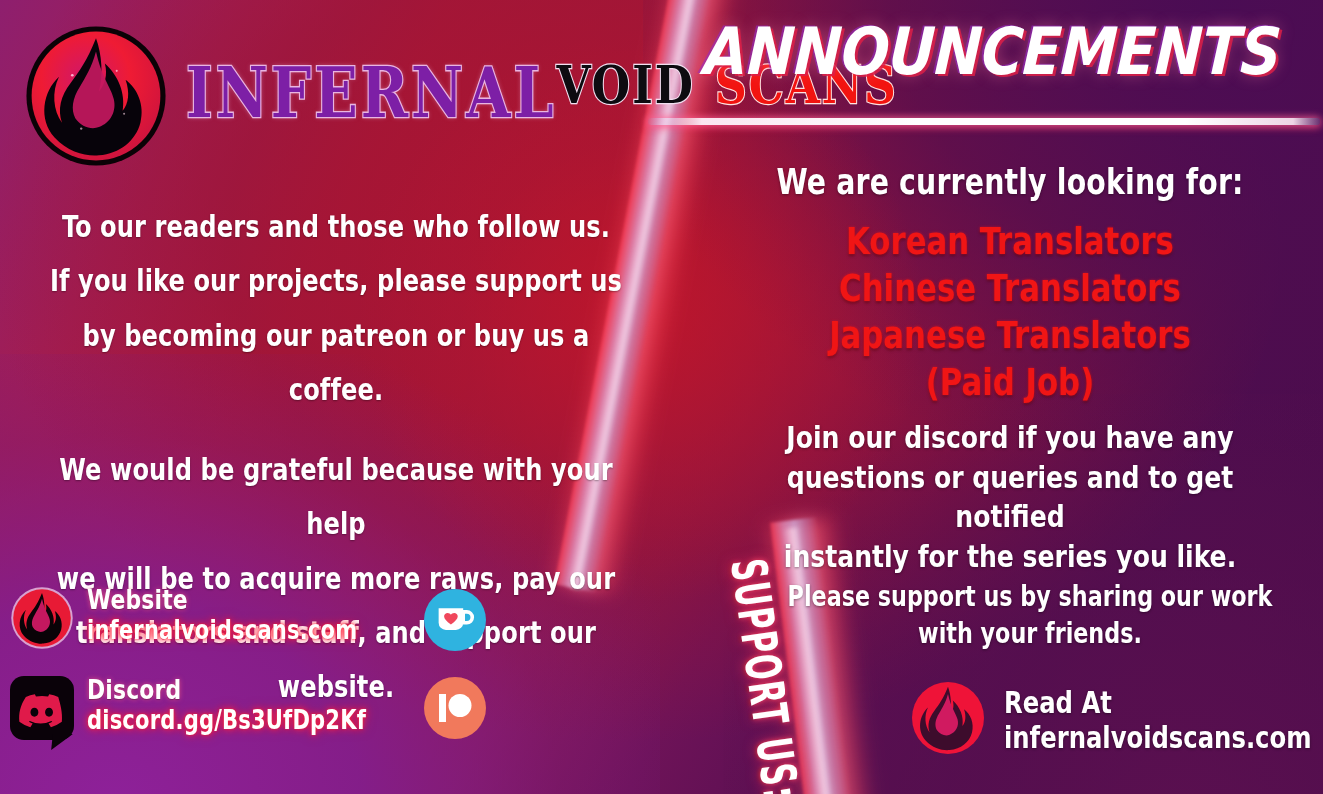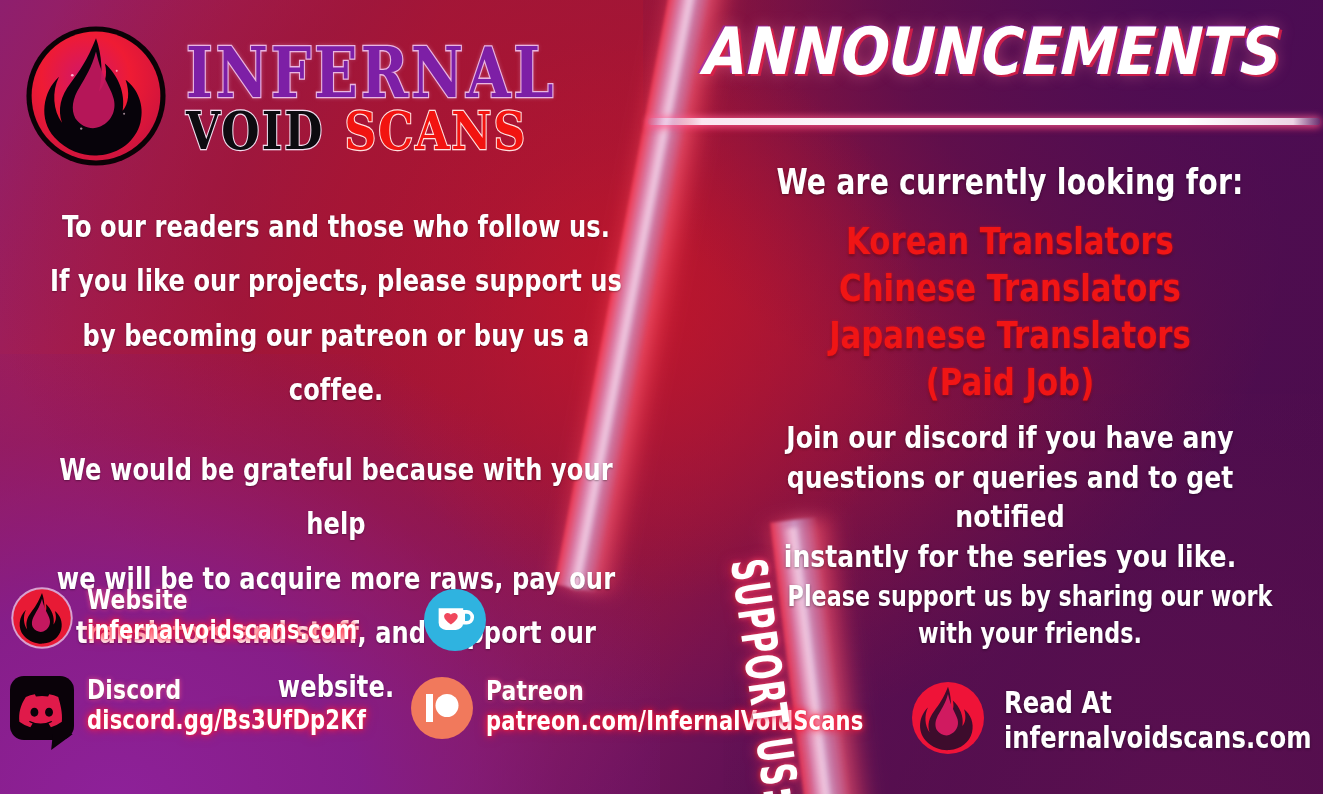--- a/index.html
+++ b/index.html
@@ -56,21 +56,21 @@
       rgba(205,160,205,0.88) 52%,
       rgba(190,120,170,0.62) 76%,
       rgba(200,60,95,0.30) 100%);
     filter:blur(1.6px);
   }
   .dv-core{
     background:linear-gradient(90deg, rgba(255,160,190,0.0) 0%, rgba(255,205,225,0.55) 40%, rgba(255,225,240,0.72) 60%, rgba(255,170,200,0.0) 100%);
     filter:blur(2px);
   }
   .left-head{position:absolute;left:22px;top:22px;display:flex;align-items:center;gap:16px;}
-  .brand-words{display:flex;flex-direction:column;line-height:0.92;padding-top:2px;}
+  .brand-words{display:flex;flex-direction:row;line-height:0.92;padding-top:2px;}
   .brand-infernal{
     font-family:"DejaVu Serif", serif;font-weight:700;font-size:57px;letter-spacing:3px;
     color:#7d1fa6;
     -webkit-text-stroke:2.2px #e8b6e0;
     paint-order:stroke fill;
     text-shadow:0 0 5px rgba(240,180,230,0.55);
     transform:scaleY(1.22);transform-origin:left center;margin-bottom:12px;
   }
   .brand-line2{display:flex;align-items:baseline;gap:20px;transform:scaleY(1.18);transform-origin:left center;}
   .brand-void{
@@ -294,24 +294,20 @@
         </span>
       </a>
 
       <a class="link-cell" style="text-decoration:none;">
         <span class="ico ico-patreon">
           <svg width="34" height="32" viewBox="0 0 34 32" aria-hidden="true">
             <rect x="1" y="2" width="7" height="28" fill="#ffffff"></rect>
             <circle cx="22" cy="13.5" r="11.5" fill="#ffffff"></circle>
           </svg>
         </span>
-        <span class="link-text">
-          <span class="link-title">Patreon</span>
-          <span class="link-url">patreon.com/InfernalVoidScans</span>
-        </span>
       </a>
     </div>
   </div>
 
   <div class="support-us cond">
     <span class="support-inner">SUPPORT US:</span>
   </div>
 
   <div class="ann-title cond">ANNOUNCEMENTS</div>
   <div class="ann-rule"></div>

